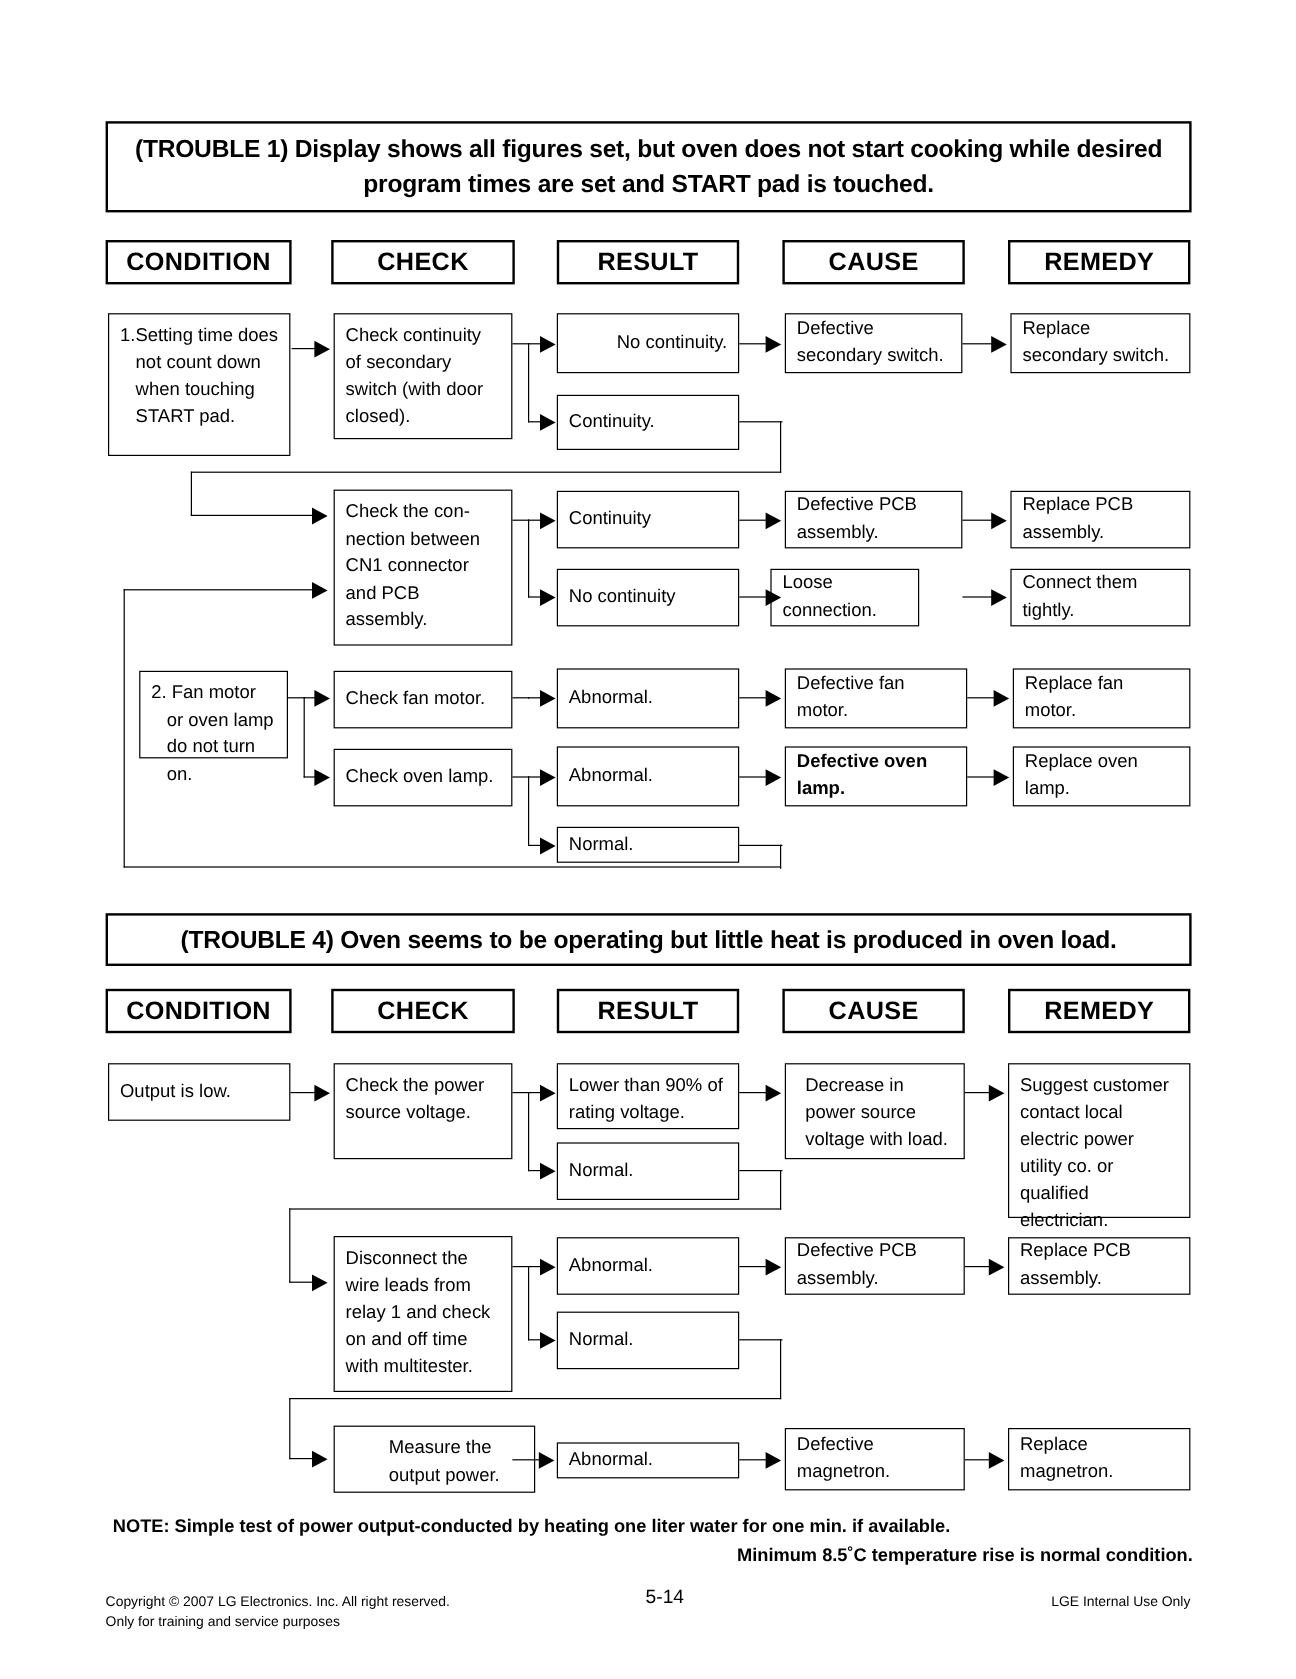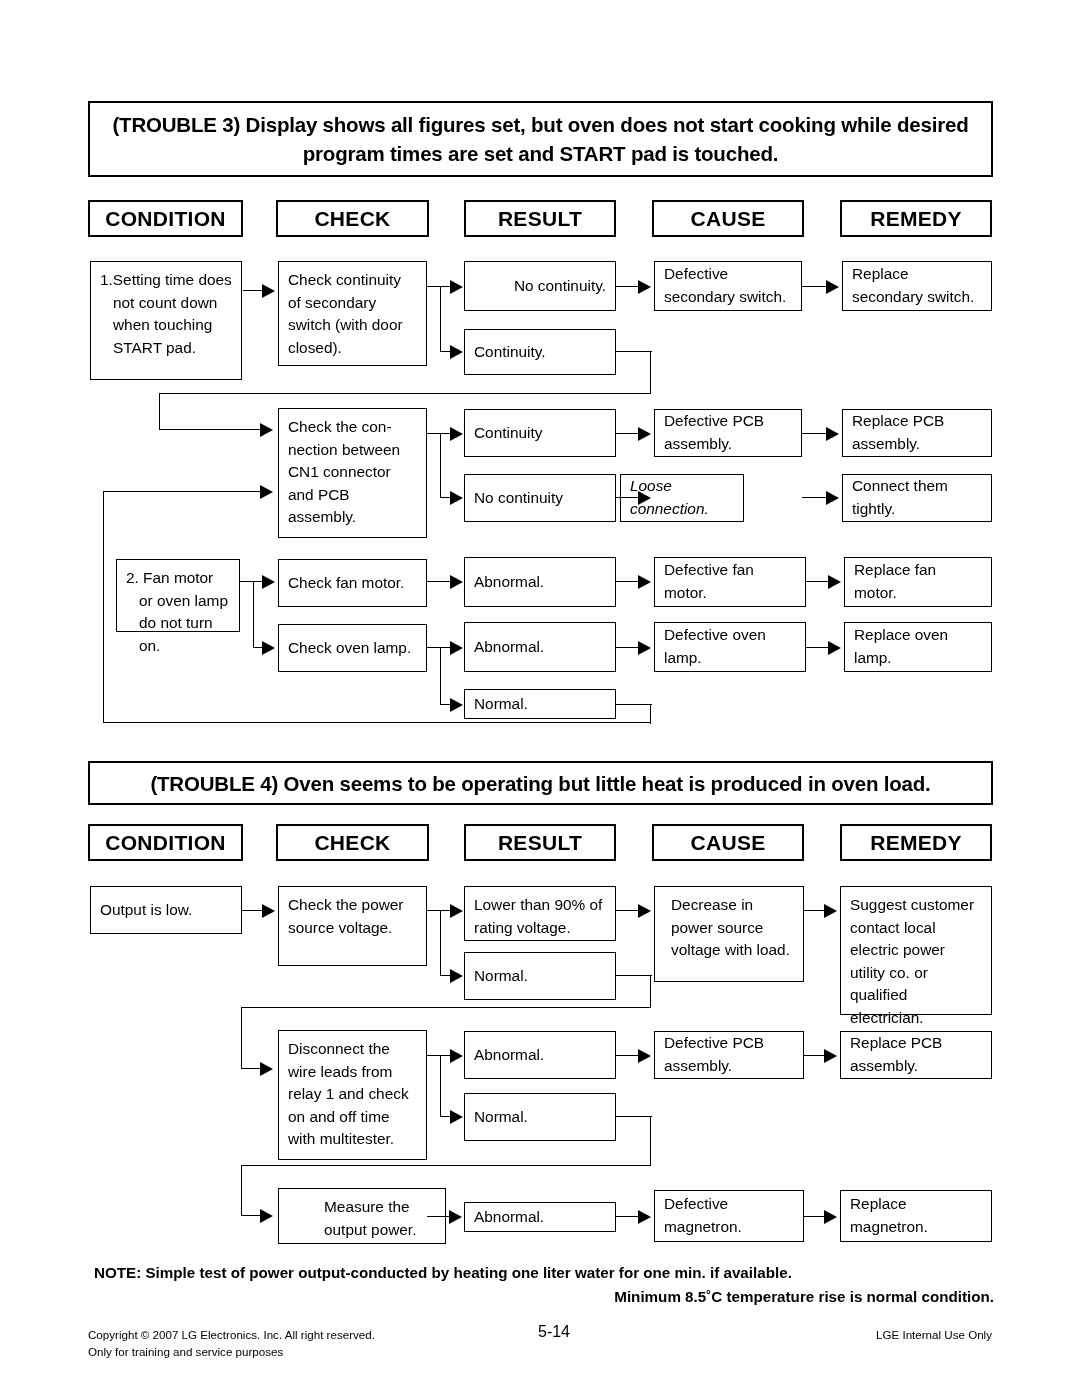--- a/index.html
+++ b/index.html
@@ -41,21 +41,21 @@
   .foot{font-size:11.6px;line-height:17px;}
   .foot.c{font-size:16px;}
   .foot.r{text-align:right;}
 </style>
 </head>
 <body>
 
 <div class="page">
 
   <div class="abs banner" style="left:88px;top:101px;width:905px;height:76px;">
-    <span>(TROUBLE 3) Display shows all figures set, but oven does not start cooking while desired program times are set and START pad is touched.</span>
+    <span>(TROUBLE 1) Display shows all figures set, but oven does not start cooking while desired program times are set and START pad is touched.</span>
   </div>
 
   <div class="abs colhead" style="left:88px;top:200px;width:155px;height:37px;">
     <span>CONDITION</span>
     </div>
   <div class="abs colhead" style="left:276px;top:200px;width:153px;height:37px;">
     <span>CHECK</span>
     </div>
   <div class="abs colhead" style="left:464px;top:200px;width:152px;height:37px;">
     <span>RESULT</span>
@@ -122,21 +122,21 @@
     <span>No continuity</span>
     </div>
 
   <div class="abs box mid" style="left:654px;top:409px;width:148px;height:48px;">
     <span>Defective PCB assembly.</span>
     </div>
   <div class="abs box mid" style="left:842px;top:409px;width:150px;height:48px;">
     <span>Replace PCB assembly.</span>
     </div>
 
-  <div class="abs box mid" style="left:620px;top:474px;width:124px;height:48px;font-style:italic;">
+  <div class="abs box mid" style="left:642px;top:474px;width:124px;height:48px;">
     <span>Loose connection.</span>
     </div>
   <div class="abs box mid" style="left:842px;top:474px;width:150px;height:48px;">
     <span>Connect them tightly.</span>
     </div>
 
   <div class="abs h" style="left:427px;top:433px;width:14px;"></div>
   <div class="abs v" style="left:440px;top:433px;height:65px;"></div>
   <div class="abs h" style="left:440px;top:433px;width:12px;"></div>
   <div class="abs arw" style="left:450px;top:427px;"></div>
@@ -175,21 +175,21 @@
     <span>Normal.</span>
     </div>
 
   <div class="abs box mid" style="left:654px;top:557px;width:152px;height:50px;">
     <span>Defective fan motor.</span>
     </div>
   <div class="abs box mid" style="left:844px;top:557px;width:148px;height:50px;">
     <span>Replace fan motor.</span>
     </div>
 
-  <div class="abs box mid" style="left:654px;top:622px;width:152px;height:50px;">
+  <div class="abs box mid" style="left:654px;top:622px;width:152px;height:50px;font-weight:bold;">
     <span>Defective oven lamp.</span>
     </div>
   <div class="abs box mid" style="left:844px;top:622px;width:148px;height:50px;">
     <span>Replace oven lamp.</span>
     </div>
 
   <div class="abs h" style="left:240px;top:581px;width:14px;"></div>
   <div class="abs v" style="left:253px;top:581px;height:67px;"></div>
   <div class="abs h" style="left:253px;top:581px;width:11px;"></div>
   <div class="abs arw" style="left:262px;top:575px;"></div>
@@ -250,21 +250,21 @@
   <div class="abs box" style="left:278px;top:886px;width:149px;height:80px;">
     <span>Check the power source voltage.</span></div>
 
   <div class="abs box" style="left:464px;top:886px;width:152px;height:55px;">
     <span>Lower than 90% of rating voltage.</span></div>
 
   <div class="abs box mid" style="left:464px;top:952px;width:152px;height:48px;">
     <span>Normal.</span>
     </div>
 
-  <div class="abs box" style="left:654px;top:886px;width:150px;height:96px;padding-left:16px;">
+  <div class="abs box" style="left:654px;top:886px;width:150px;height:80px;padding-left:16px;">
     <span>Decrease in power source voltage with load.</span></div>
 
   <div class="abs box" style="left:840px;top:886px;width:152px;height:129px;">
     <span>Suggest customer contact local electric power utility co. or qualified electrician.</span></div>
 
   <div class="abs h" style="left:242px;top:910px;width:22px;"></div>
   <div class="abs arw" style="left:262px;top:904px;"></div>
 
   <div class="abs h" style="left:427px;top:910px;width:14px;"></div>
   <div class="abs v" style="left:440px;top:910px;height:66px;"></div>

